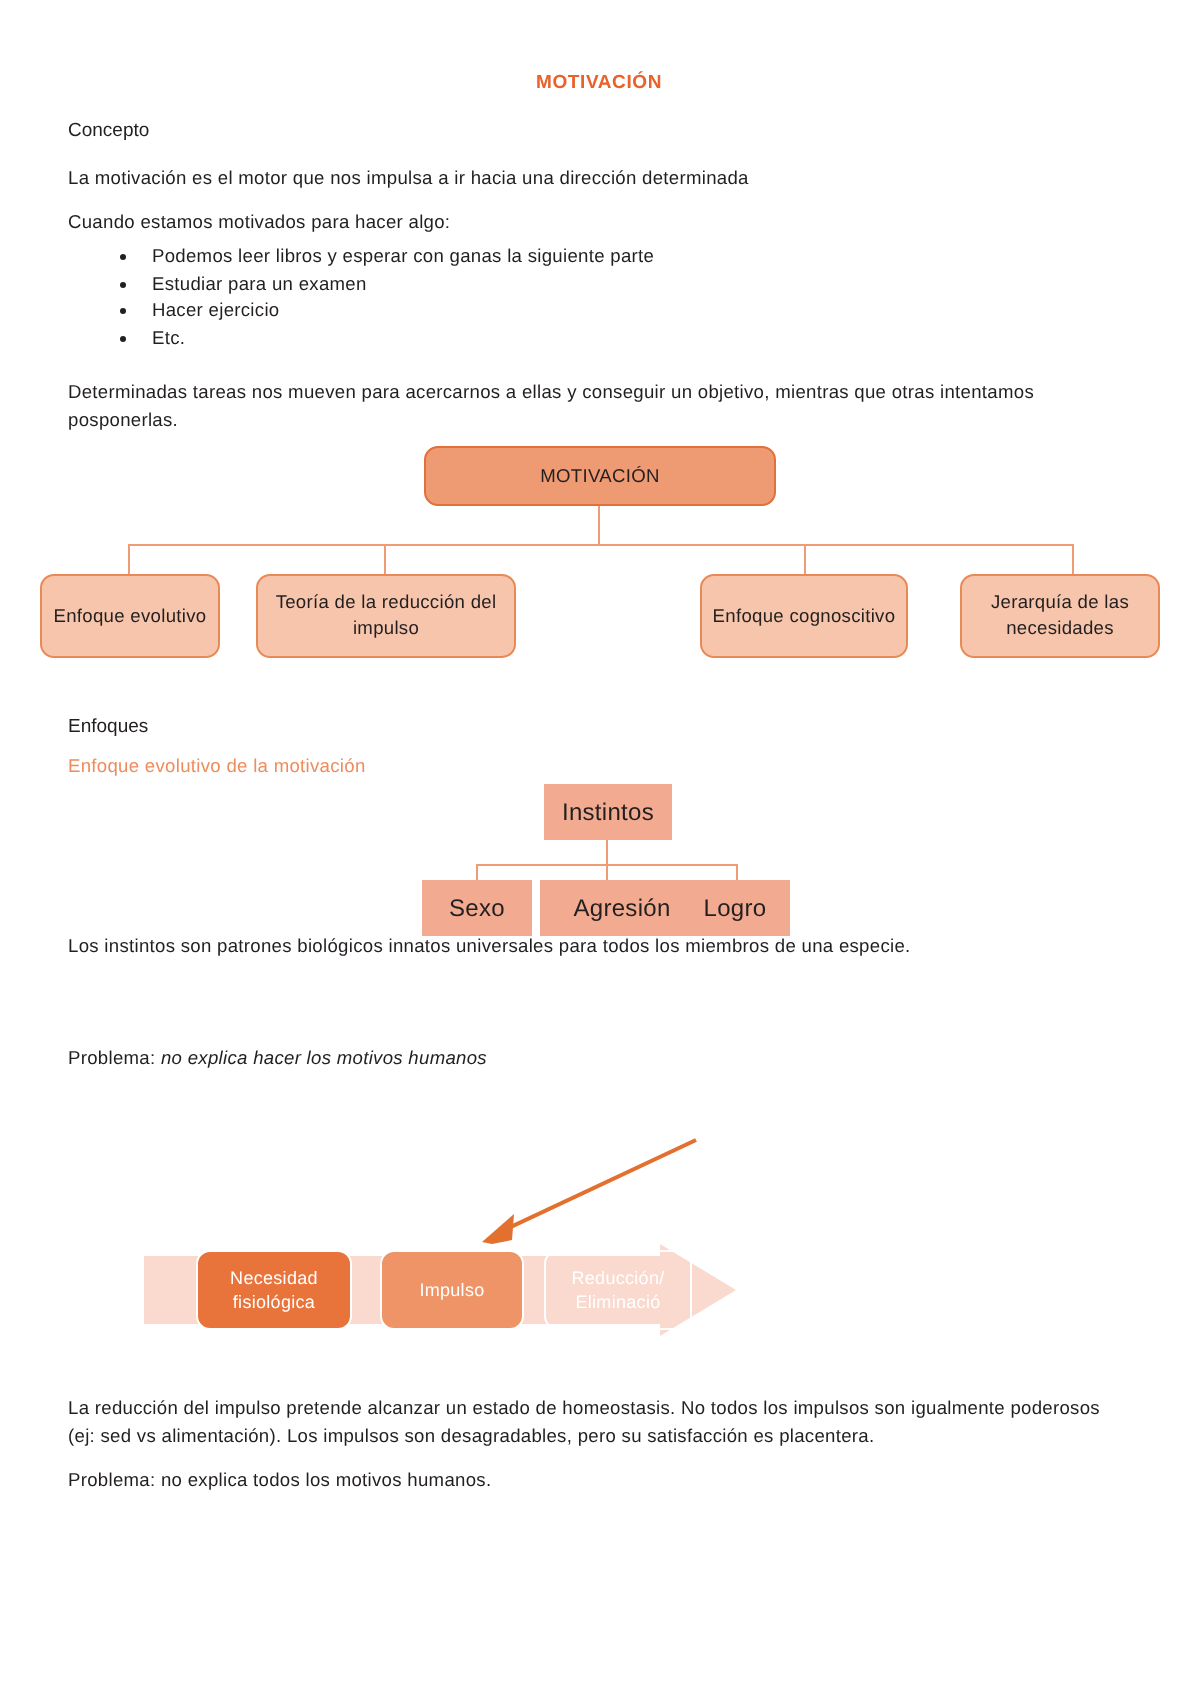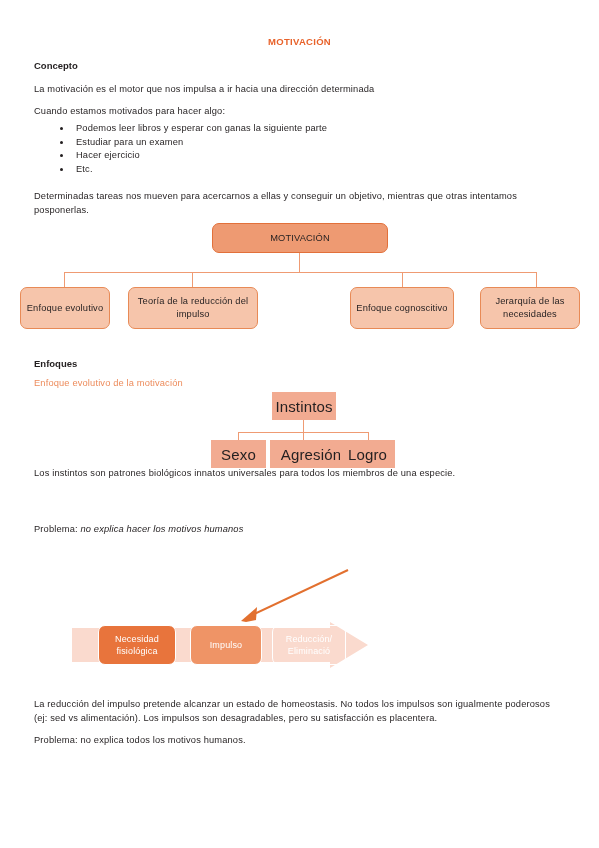--- a/index.html
+++ b/index.html
@@ -26,21 +26,21 @@
     text-align: center;
     font-size: 9.5px;
     font-weight: 700;
     letter-spacing: 0.3px;
     color: #e8622a;
   }
   .h-bold {
     position: absolute;
     left: 34px;
     font-size: 9.5px;
-    font-weight: 700;
+    font-weight: 400;
     color: #231f20;
   }
   .para {
     position: absolute;
     left: 34px;
     font-size: 9.3px;
     line-height: 14px;
     color: #231f20;
     letter-spacing: 0.15px;
   }
@@ -97,21 +97,21 @@
   
   .chart2 { position: absolute; left: 0; top: 386px; width: 599px; height: 68px; }
   .box-sq {
     position: absolute;
     box-sizing: border-box;
     background: #f2ab91;
     display: flex;
     align-items: center;
     justify-content: center;
     text-align: center;
-    font-size: 15px;
+    font-size: 12px;
     letter-spacing: 0.15px;
     color: #231f20;
   }
   .conn2 { position: absolute; background: #ef9b73; }
 
   
   .incentivo {
     position: absolute;
     left: 344px;
     top: 519px;

